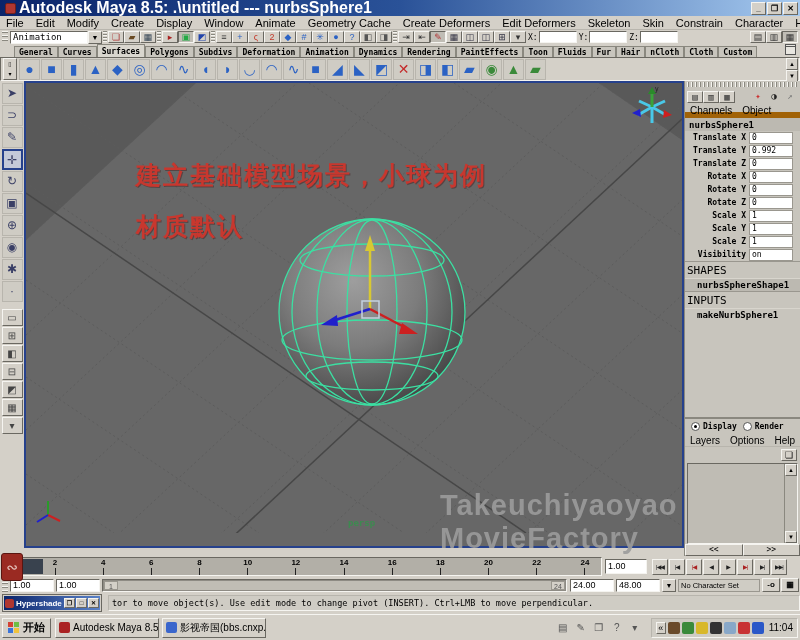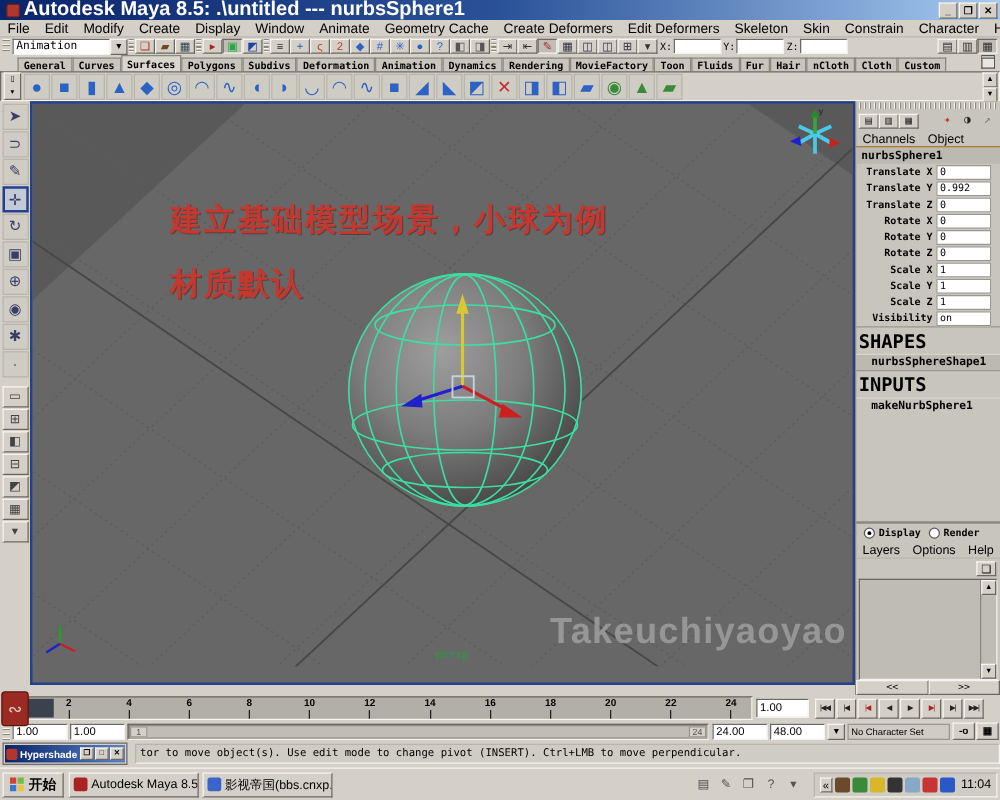--- a/index.html
+++ b/index.html
@@ -59,27 +59,27 @@
   #vp-menubar .menu-item { padding:0 5px; font-size:10px; }
   #vp-canvas { display:block; }
   .vp-overlay { position:absolute; font-weight:bold; color:#c8372e; font-size:25px; letter-spacing:2px;
     font-family:sans-serif; text-shadow:1px 1px 0 rgba(60,0,0,.35); white-space:nowrap; }
   .watermark { position:absolute; font-weight:bold; color:#9c9c9c; opacity:.9; font-size:29px; letter-spacing:1px; white-space:nowrap; }
   
   #channelcol { width:116px; background:#c8c5bd; position:relative; border-left:1px solid #8a887f; font-family:"DejaVu Sans Mono",monospace; }
   #cb-handle { height:5px; background:repeating-linear-gradient(to right,#f5f4f0 0 1px,#8a887f 1px 2px,transparent 2px 4px); margin:1px 2px; }
   #cb-icons { height:17px; display:flex; align-items:center; padding:0 2px; }
   #cb-icons .spacer { flex:1; }
-  #cb-menu { height:13px; display:flex; align-items:flex-end; border-bottom:1px solid #a16207; font-family:"Liberation Sans",sans-serif; }
+  #cb-menu { height:13px; display:flex; align-items:flex-start; border-bottom:6px solid #a16207; font-family:"Liberation Sans",sans-serif; }
   #cb-menu .menu-item { padding:0 5px; font-size:10px; }
   .cb-objname { font-size:9px; font-weight:bold; padding:2px 2px 1px 4px; background:#bcb9b1; }
   .ch-row { display:flex; height:13px; align-items:center; }
   .ch-label { width:64px; text-align:right; font-size:8px; font-weight:bold; padding-right:3px; white-space:nowrap; }
   .ch-value { width:44px; height:12px; background:#fff; border:1px solid #9a978f; font-size:8px; padding:0 2px; line-height:10px; }
-  .cb-section { font-size:15px; font-weight:bold; padding:2px 2px 1px 2px; border-top:1px solid #9a978f; }
+  .cb-section { font-size:11px; font-weight:normal; padding:2px 2px 1px 2px; border-top:1px solid #9a978f; }
   .cb-subname { font-size:9px; font-weight:bold; padding:1px 2px 1px 12px; background:#bcb9b1; border-top:1px solid #d8d5cd; }
   
   #layered { position:absolute; left:0; right:0; top:336px; bottom:0; border-top:2px solid #8a887f; display:flex; flex-direction:column; font-family:"Liberation Sans",sans-serif; }
   #layered .radios { display:flex; align-items:center; height:15px; font-family:"DejaVu Sans Mono",monospace; font-size:8px; font-weight:bold; }
   .radio { width:9px; height:9px; border-radius:50%; background:#fff; border:1px solid #555; margin:0 3px 0 6px; position:relative; }
   .radio.checked:after { content:""; position:absolute; left:2px; top:2px; width:3px; height:3px; border-radius:50%; background:#000; }
   #layered .menus { display:flex; height:13px; align-items:center; border-bottom:1px solid #b8b5ad; }
   #layered .menus .menu-item { padding:0 5px; font-size:10px; }
   #layered .lbar { height:16px; display:flex; justify-content:flex-end; align-items:center; padding:0 3px; }
   #layer-list { flex:1; margin:0 2px; background:#bfbcb4; border:1px solid; border-color:#6a6861 #f5f4f0 #f5f4f0 #6a6861; position:relative; }
@@ -239,21 +239,21 @@
 
     <span class="shelf-tab"><span>General</span></span>
         <span class="shelf-tab"><span>Curves</span></span>
         <span class="shelf-tab active"><span>Surfaces</span></span>
         <span class="shelf-tab"><span>Polygons</span></span>
         <span class="shelf-tab"><span>Subdivs</span></span>
         <span class="shelf-tab"><span>Deformation</span></span>
         <span class="shelf-tab"><span>Animation</span></span>
         <span class="shelf-tab"><span>Dynamics</span></span>
         <span class="shelf-tab"><span>Rendering</span></span>
-        <span class="shelf-tab"><span>MovieFactory</span></span>
+        <span class="shelf-tab"><span>PaintEffects</span></span>
         <span class="shelf-tab"><span>Toon</span></span>
         <span class="shelf-tab"><span>Fluids</span></span>
         <span class="shelf-tab"><span>Fur</span></span>
         <span class="shelf-tab"><span>Hair</span></span>
         <span class="shelf-tab"><span>nCloth</span></span>
         <span class="shelf-tab"><span>Cloth</span></span>
         <span class="shelf-tab"><span>Custom</span></span>
       </span>
     <span class="trash"></span>
   </div>
@@ -408,20 +408,21 @@
           <line x1="22" y1="432" x2="22" y2="418" stroke="#2a9a2a"></line>
           <line x1="22" y1="432" x2="34" y2="438" stroke="#cc2020"></line>
           <line x1="22" y1="432" x2="11" y2="439" stroke="#2020cc"></line>
         </g>
         <text x="322" y="443" font-size="9" font-weight="bold" fill="#3d8b50" font-family="DejaVu Sans Mono, monospace">persp</text>
       </svg>
 
       <div class="vp-overlay cjk" style="left:110px; top:127px">材质默认</div>
       <div class="vp-overlay cjk" style="left:110px; top:76px">建立基础模型场景，小球为例</div>
       <div class="watermark" style="left:414px; top:406px">Takeuchiyaoyao</div>
+      <div class="watermark" style="left:414px; top:439px">MovieFactory</div>
     </div>
 
     <div id="channelcol">
       <div id="cb-handle"></div>
       <div id="cb-icons">
         <span style="display:flex">
 
         <span class="mini-icon raised" style="color: rgb(51, 51, 51);"><span>▤</span></span>
             <span class="mini-icon raised" style="color: rgb(51, 51, 51);"><span>▥</span></span>
             <span class="mini-icon raised" style="color: rgb(51, 51, 51);"><span>▦</span></span>

